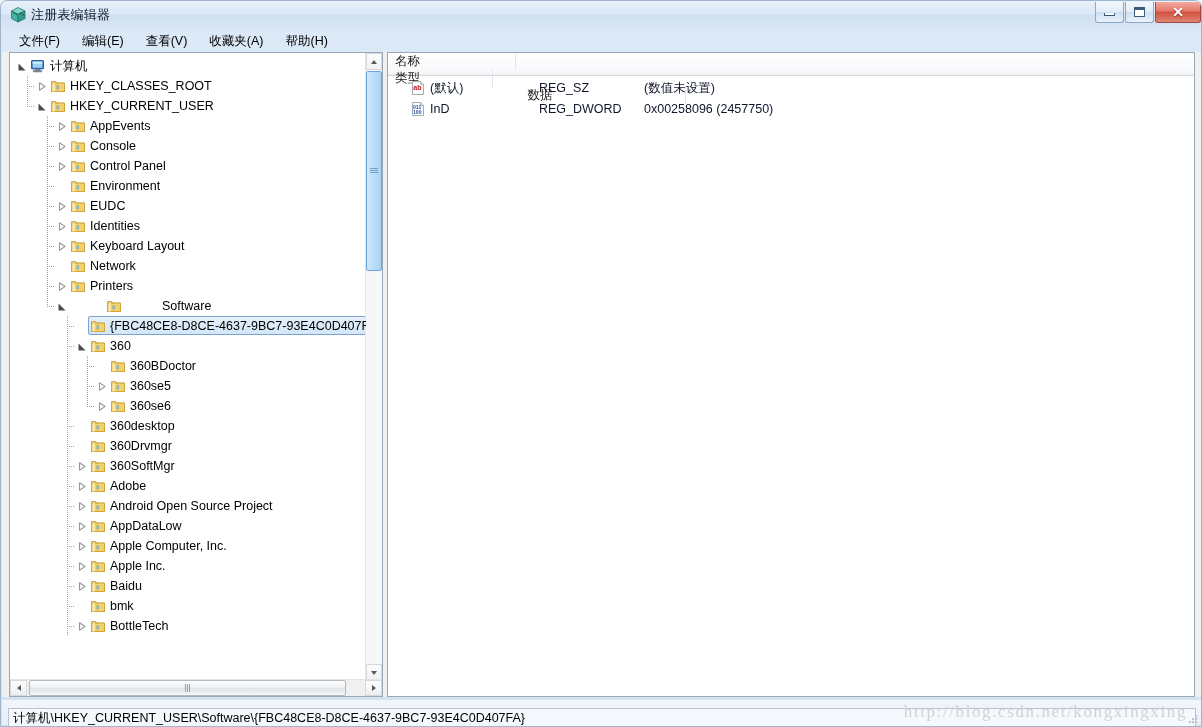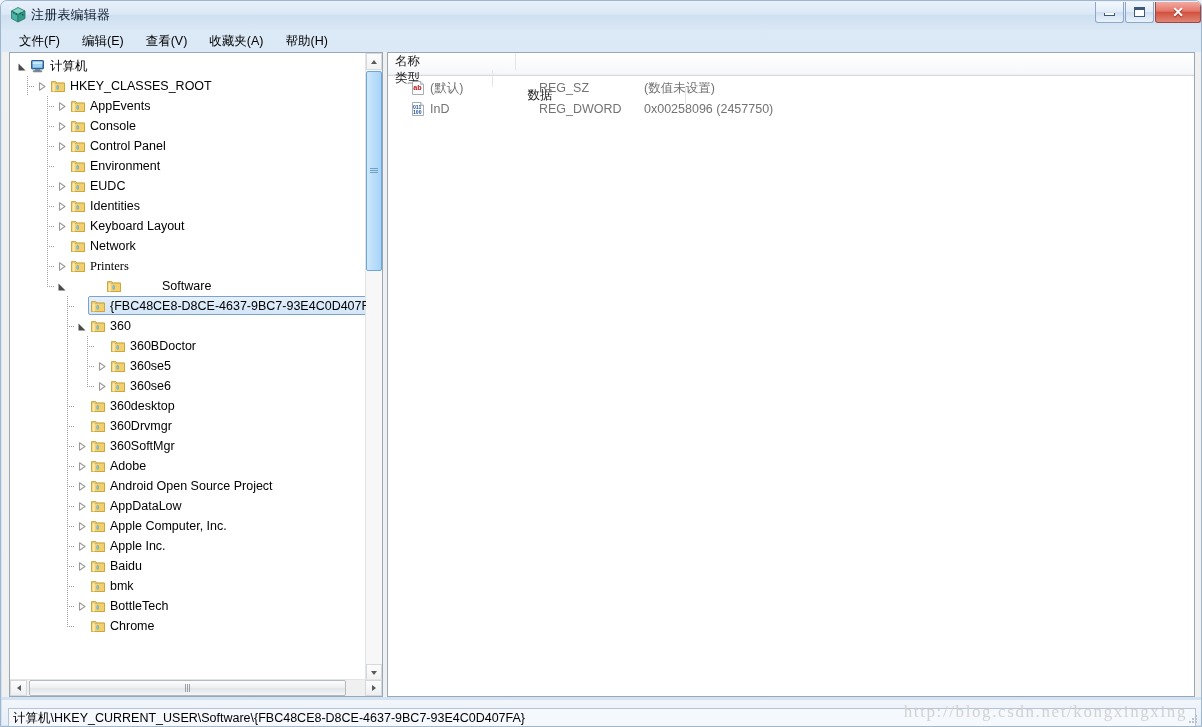--- a/index.html
+++ b/index.html
@@ -371,21 +371,21 @@
     position: absolute;
     left: 16px;
     height: 20px;
     width: 806px;
     display: flex;
     align-items: center;
     cursor: default;
   }
   .lcell {
     font-size: 12.5px;
-    color: #737373;
+    color: #0f172a;
     position: absolute;
     white-space: nowrap;
   }
   .val-ico {
     position: absolute;
     left: 6px; top: 2px;
     width: 16px; height: 16px;
   }
 
   
@@ -512,20 +512,40 @@
                   <span class="ico"><svg width="16" height="16" viewBox="0 0 16 16">
                       <path d="M1.5 3.5 h4.2 l1.2 1.6 h7.6 v8.4 h-13 z" fill="#f7dd94" stroke="#c9a43c" stroke-width="0.9" stroke-linejoin="round"></path>
                       <path d="M1.5 5.1 h13 v8.4 h-13 z" fill="#f3cf6d" stroke="#c9a43c" stroke-width="0.9" stroke-linejoin="round"></path>
                       <path d="M2.6 5.1 h2.1 v8.4 h-2.1 z" fill="#fdf0c4" opacity="0.85"></path>
                       <rect x="6.9" y="7.6" width="1.5" height="3.6" rx="0.4" fill="#8fd3f0" stroke="#4e9fc4" stroke-width="0.6"></rect>
                     </svg></span>
                   <span class="tlabel">HKEY_CLASSES_ROOT</span>
                 </span>
               </div>
               <div class="trow">
+                <span class="conn" style="left: 12px;">
+                  <span class="v half"></span>
+                  <span class="h"></span>
+                </span>
+                <span class="content" style="margin-left: 26px;">
+                  <span class="exp">
+                    <svg class="exp-tri" width="8" height="9" viewBox="0 0 8 9">
+                      <polygon points="0.5,8.5 0.5,1.5 7.5,8.5" fill="#4a4a4a"></polygon>
+                    </svg>
+                  </span>
+                  <span class="ico"><svg width="16" height="16" viewBox="0 0 16 16">
+                      <path d="M1.5 3.5 h4.2 l1.2 1.6 h7.6 v8.4 h-13 z" fill="#f7dd94" stroke="#c9a43c" stroke-width="0.9" stroke-linejoin="round"></path>
+                      <path d="M1.5 5.1 h13 v8.4 h-13 z" fill="#f3cf6d" stroke="#c9a43c" stroke-width="0.9" stroke-linejoin="round"></path>
+                      <path d="M2.6 5.1 h2.1 v8.4 h-2.1 z" fill="#fdf0c4" opacity="0.85"></path>
+                      <rect x="6.9" y="7.6" width="1.5" height="3.6" rx="0.4" fill="#8fd3f0" stroke="#4e9fc4" stroke-width="0.6"></rect>
+                    </svg></span>
+                  <span class="tlabel">HKEY_CURRENT_USER</span>
+                </span>
+              </div>
+              <div class="trow">
                 <span class="conn" style="left: 12px;"></span>
                 <span class="conn" style="left: 32px;">
                   <span class="v"></span>
                   <span class="h"></span>
                 </span>
                 <span class="content" style="margin-left: 46px;">
                   <span class="exp">
                     <svg class="exp-tri" width="8" height="9" viewBox="0 0 8 9">
                       <polygon points="1.5,0.8 7,4.5 1.5,8.2" fill="none" stroke="#9a9a9a" stroke-width="1.1" stroke-linejoin="round"></polygon>
                     </svg>
@@ -677,21 +697,21 @@
                     </svg></span>
                   <span class="tlabel">Network</span>
                 </span>
               </div>
               <div class="trow">
                 <span class="conn" style="left: 12px;"></span>
                 <span class="conn" style="left: 32px;">
                   <span class="v"></span>
                   <span class="h"></span>
                 </span>
-                <span class="content" style="margin-left: 46px; font-family: Liberation Serif, serif;">
+                <span class="content" style="margin-left: 46px;">
                   <span class="exp">
                     <svg class="exp-tri" width="8" height="9" viewBox="0 0 8 9">
                       <polygon points="1.5,0.8 7,4.5 1.5,8.2" fill="none" stroke="#9a9a9a" stroke-width="1.1" stroke-linejoin="round"></polygon>
                     </svg>
                   </span>
                   <span class="ico"><svg width="16" height="16" viewBox="0 0 16 16">
                       <path d="M1.5 3.5 h4.2 l1.2 1.6 h7.6 v8.4 h-13 z" fill="#f7dd94" stroke="#c9a43c" stroke-width="0.9" stroke-linejoin="round"></path>
                       <path d="M1.5 5.1 h13 v8.4 h-13 z" fill="#f3cf6d" stroke="#c9a43c" stroke-width="0.9" stroke-linejoin="round"></path>
                       <path d="M2.6 5.1 h2.1 v8.4 h-2.1 z" fill="#fdf0c4" opacity="0.85"></path>
                       <rect x="6.9" y="7.6" width="1.5" height="3.6" rx="0.4" fill="#8fd3f0" stroke="#4e9fc4" stroke-width="0.6"></rect>
@@ -1053,38 +1073,20 @@
                       <polygon points="1.5,0.8 7,4.5 1.5,8.2" fill="none" stroke="#9a9a9a" stroke-width="1.1" stroke-linejoin="round"></polygon>
                     </svg>
                   </span>
                   <span class="ico"><svg width="16" height="16" viewBox="0 0 16 16">
                       <path d="M1.5 3.5 h4.2 l1.2 1.6 h7.6 v8.4 h-13 z" fill="#f7dd94" stroke="#c9a43c" stroke-width="0.9" stroke-linejoin="round"></path>
                       <path d="M1.5 5.1 h13 v8.4 h-13 z" fill="#f3cf6d" stroke="#c9a43c" stroke-width="0.9" stroke-linejoin="round"></path>
                       <path d="M2.6 5.1 h2.1 v8.4 h-2.1 z" fill="#fdf0c4" opacity="0.85"></path>
                       <rect x="6.9" y="7.6" width="1.5" height="3.6" rx="0.4" fill="#8fd3f0" stroke="#4e9fc4" stroke-width="0.6"></rect>
                     </svg></span>
                   <span class="tlabel">BottleTech</span>
-                </span>
-              </div>
-              <div class="trow">
-                <span class="conn" style="left: 12px;"></span>
-                <span class="conn" style="left: 32px;"></span>
-                <span class="conn" style="left: 52px;">
-                  <span class="v half"></span>
-                  <span class="h"></span>
-                </span>
-                <span class="content" style="margin-left: 66px;">
-                  <span class="exp spacer"></span>
-                  <span class="ico"><svg width="16" height="16" viewBox="0 0 16 16">
-                      <path d="M1.5 3.5 h4.2 l1.2 1.6 h7.6 v8.4 h-13 z" fill="#f7dd94" stroke="#c9a43c" stroke-width="0.9" stroke-linejoin="round"></path>
-                      <path d="M1.5 5.1 h13 v8.4 h-13 z" fill="#f3cf6d" stroke="#c9a43c" stroke-width="0.9" stroke-linejoin="round"></path>
-                      <path d="M2.6 5.1 h2.1 v8.4 h-2.1 z" fill="#fdf0c4" opacity="0.85"></path>
-                      <rect x="6.9" y="7.6" width="1.5" height="3.6" rx="0.4" fill="#8fd3f0" stroke="#4e9fc4" stroke-width="0.6"></rect>
-                    </svg></span>
-                  <span class="tlabel">Chrome</span>
                 </span>
               </div>
             </div>
         </div>
 
         <div class="vsb">
           <div class="vsb-btn up">
             <span class="sb-arrow up"></span>
           </div>
           <div class="vsb-thumb">

